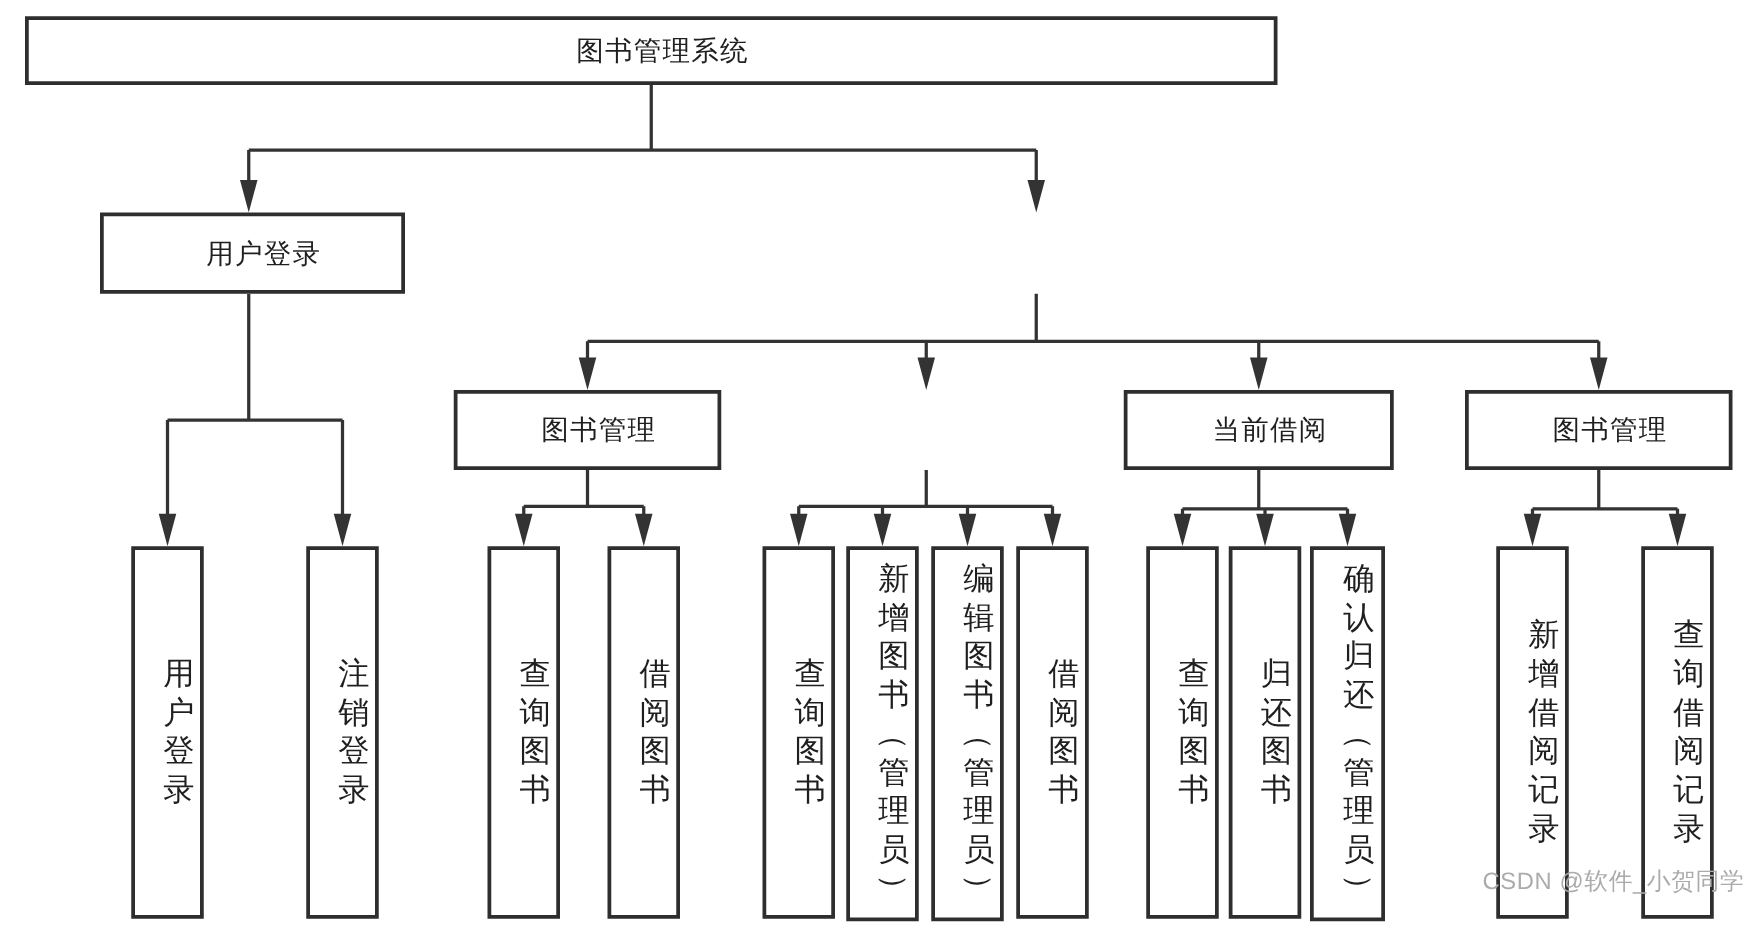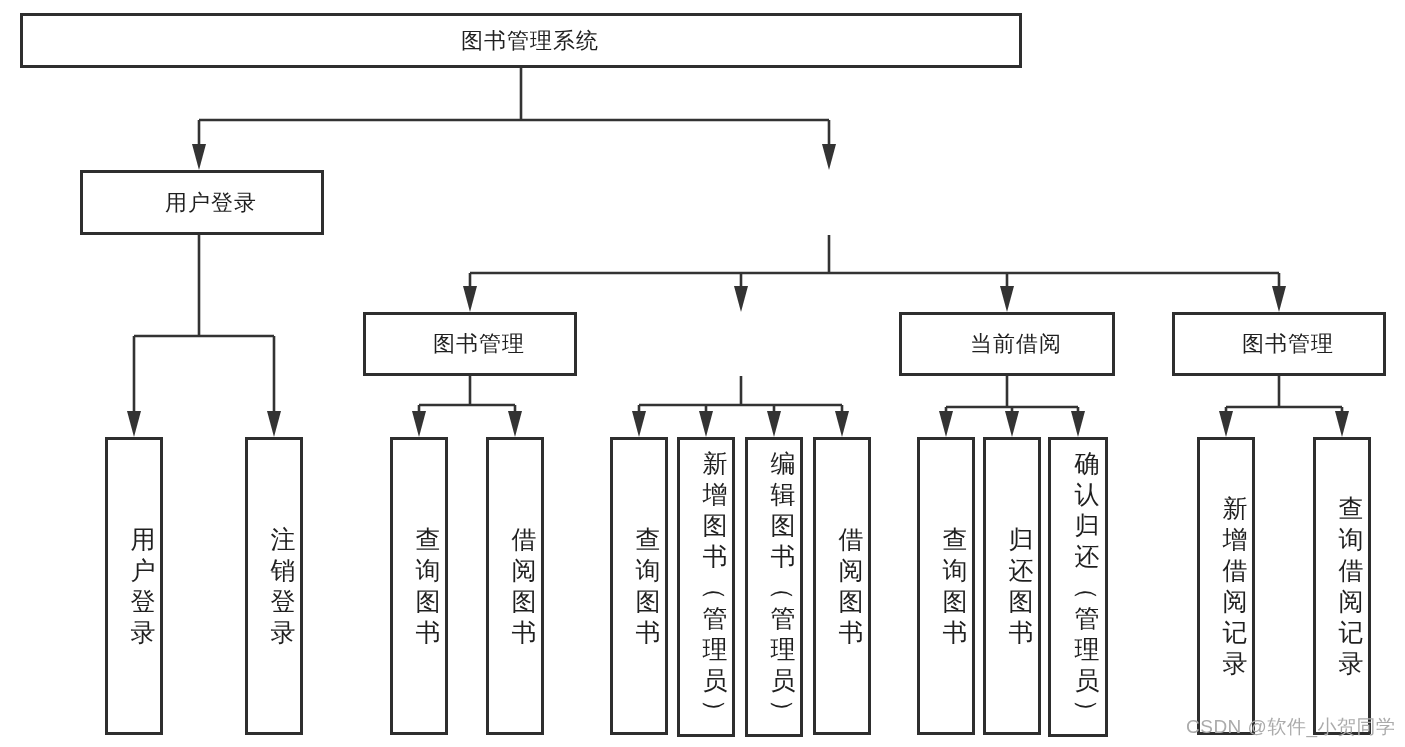--- a/index.html
+++ b/index.html
@@ -17,21 +17,21 @@
     display:flex; align-items:center; justify-content:center;padding-left:18px;
   }
   .hnode { font-size:22px; letter-spacing:1px; white-space:nowrap; }
   .vnode { flex-direction:column; font-size:25px; }
   .vchar { display:block; height:31px; line-height:31px; width:100%; text-align:center; }
   .vchar.rot { transform:rotate(90deg); }
   svg.wires { position:absolute; left:0; top:0; }
   svg.wires path { stroke:var(--line,#333); stroke-width:2.6; fill:none; }
   svg.wires polygon { fill:var(--line,#333); stroke:none; }
   .watermark {
-    position:absolute; left:1186px; top:714px;
+    position:absolute; left:1186px; top:692px;
     font-size:19px; color:var(--wm,#ababab); white-space:nowrap;
     letter-spacing:0.5px;
   }
 </style>
 </head>
 <body>
 
 <div class="canvas">
 
   <svg class="wires" width="1405" height="747" viewBox="0 0 1405 747">

